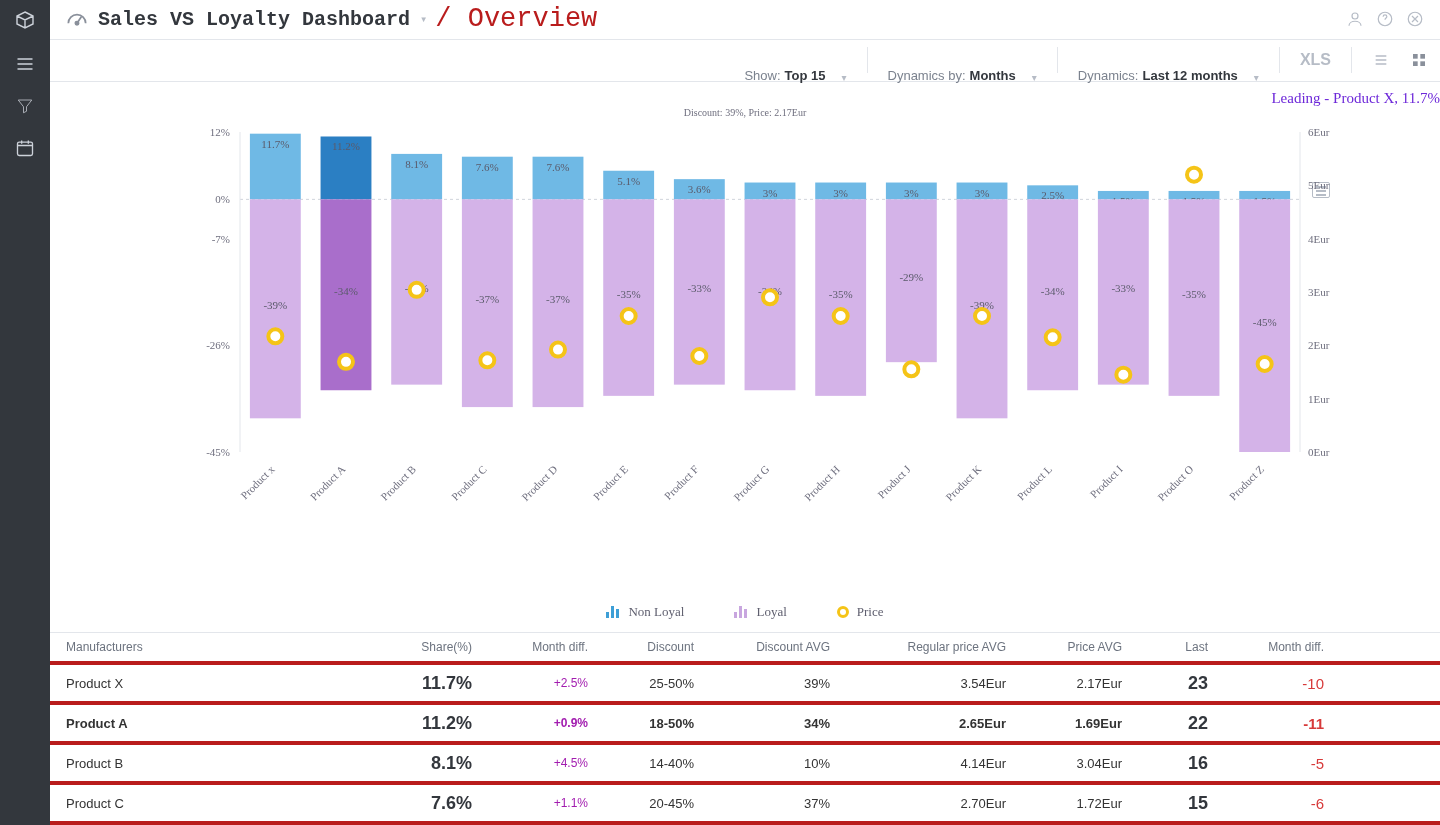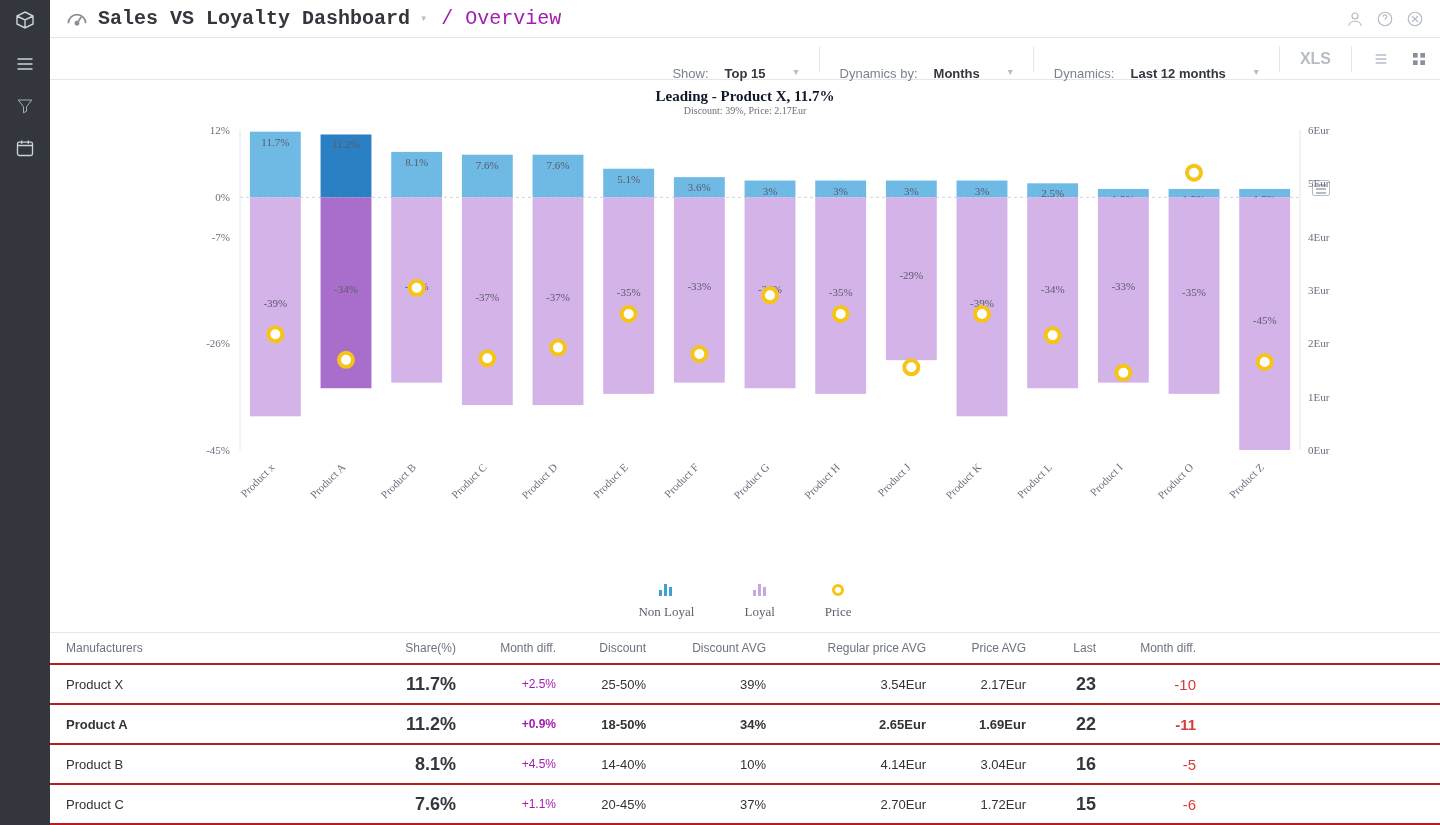--- a/index.html
+++ b/index.html
@@ -12,55 +12,55 @@
 .rail .icon svg { stroke: #cdd2da; fill: none; }
 
 
 .main { flex: 1; display: flex; flex-direction: column; }
 
 
 .header { height: 42px; border-bottom: 1px solid #e3e6eb; display: flex; align-items: center; padding: 0 14px; gap: 8px; font-family: Liberation Mono, monospace; }
 .header .gauge-icon { width: 26px; height: 26px; display:flex; align-items:center; justify-content:center; }
 .header .title { font-size: 20px; font-weight: 700; color: #33373d; }
 .header .chev { color: #b6bcc6; font-size: 12px; margin-left: 2px; }
-.header .crumb { color: #a21caf; font-size: 20px; margin-left: 6px; }
+.header .crumb { color: #b91c1c; font-size: 27px; margin-left: 0; }
 .header .spacer { flex: 1; }
 .header .hicon { width: 22px; height: 22px; color: #b6bcc6; display:flex; align-items:center; justify-content:center; cursor:pointer; }
 
 
 .toolbar { height: 42px; border-bottom: 1px solid #e3e6eb; display: flex; align-items: center; justify-content: flex-end; padding: 0 12px; gap: 20px; font-size: 13px; }
-.sel { display: flex; align-items: flex-start; gap: 16px; margin-top: 30px; }
+.sel { display: flex; align-items: flex-end; gap: 4px; margin-top: 30px; }
 .sel .lab { color: #7b828e; }
 .sel .val { color: #33373d; font-weight: 700; }
 .sel .dd { color: #b6bcc6; font-size: 10px; cursor: pointer; padding-left: 12px; }
 .toolbar .sep { width: 1px; height: 26px; background: #e3e6eb; }
 .toolbar .xls { color: #b6bcc6; font-weight: 700; font-size: 16px; cursor: pointer; }
 .toolbar .viewbtn { width: 18px; height: 18px; cursor: pointer; display:flex; align-items:center; justify-content:center; }
 
 
 .chartwrap { position: relative; height: 550px; }
-.chart-title { text-align: center; font-family: Georgia, serif; font-size: 15px; font-weight: 700; color: #0f172a; padding-top: 8px; }
+.chart-title { text-align: right; font-family: Georgia, serif; font-size: 15px; font-weight: 400; color: #6d28d9; padding-top: 8px; }
 .chart-sub { text-align: center; font-family: Georgia, serif; font-size: 10px; color: #6e6e7e; }
 svg.chart { position: absolute; left: 0; top: 0; }
 .axis-lbl { font-family: Georgia, serif; font-size: 11px; fill: #6e6e7e; }
 .bar-lbl { font-family: Georgia, serif; font-size: 11px; fill: #5a5a6a; text-anchor: middle; }
 .xlab { font-family: Georgia, serif; font-size: 11px; fill: #6e6e7e; }
 .legend-toggle { position:absolute; right:110px; top:100px; width:18px; height:16px; border:1px solid #b6bcc6; border-radius:2px; cursor:pointer; }
 .legend-toggle::before { content:""; position:absolute; left:3px; right:3px; top:3px; height:2px; background:#b6bcc6; box-shadow:0 4px 0 #b6bcc6, 0 8px 0 #b6bcc6; }
 
 
 .legend { display:flex; justify-content:center; gap:50px; padding: 6px 0 12px; font-family: Georgia, serif; font-size: 13px; color:#5e5e6e; }
-.legend .item { display:flex; align-items:center; gap:8px; cursor:pointer;flex-direction:column; }
+.legend .item { display:flex; align-items:center; gap:8px; cursor:pointer; }
 .legend .sw-bar { width:14px; height:12px; display:flex; align-items:flex-end; gap:2px; }
 .legend .sw-bar span { width:3px; display:block; }
 .legend .sw-dot { width:12px; height:12px; border:3px solid #f5c417; border-radius:50%; background:#fff; }
 
 
 .tbl { border-top: 1px solid #e3e6eb; font-size: 13px; }
-.tbl .row { display:grid; grid-template-columns: 290px 100px 100px 90px 120px 160px 100px 70px 100px; border-bottom: 2px solid #b91c1c; padding: 0 16px; align-items:center; height: 40px; }
+.tbl .row { display:grid; grid-template-columns: 290px 100px 100px 90px 120px 160px 100px 70px 100px; border-bottom: 4px solid #b91c1c; padding: 0 16px; align-items:center; height: 40px; gap: 16px; }
 .tbl .hdr { color: #6c737f; font-size: 12px; height: 32px; }
 .tbl .r { text-align: right; }
 .tbl .share { font-weight: 700; font-size: 18px; color:#33373d; }
 .tbl .pos { color: #a21caf; font-size: 12px; text-align:right; }
 .tbl .neg { color: #d73a3a; font-size: 15px; text-align:right; }
 .tbl .sel-row { font-weight: 700; }
 </style>
 </head>
 <body>
 

